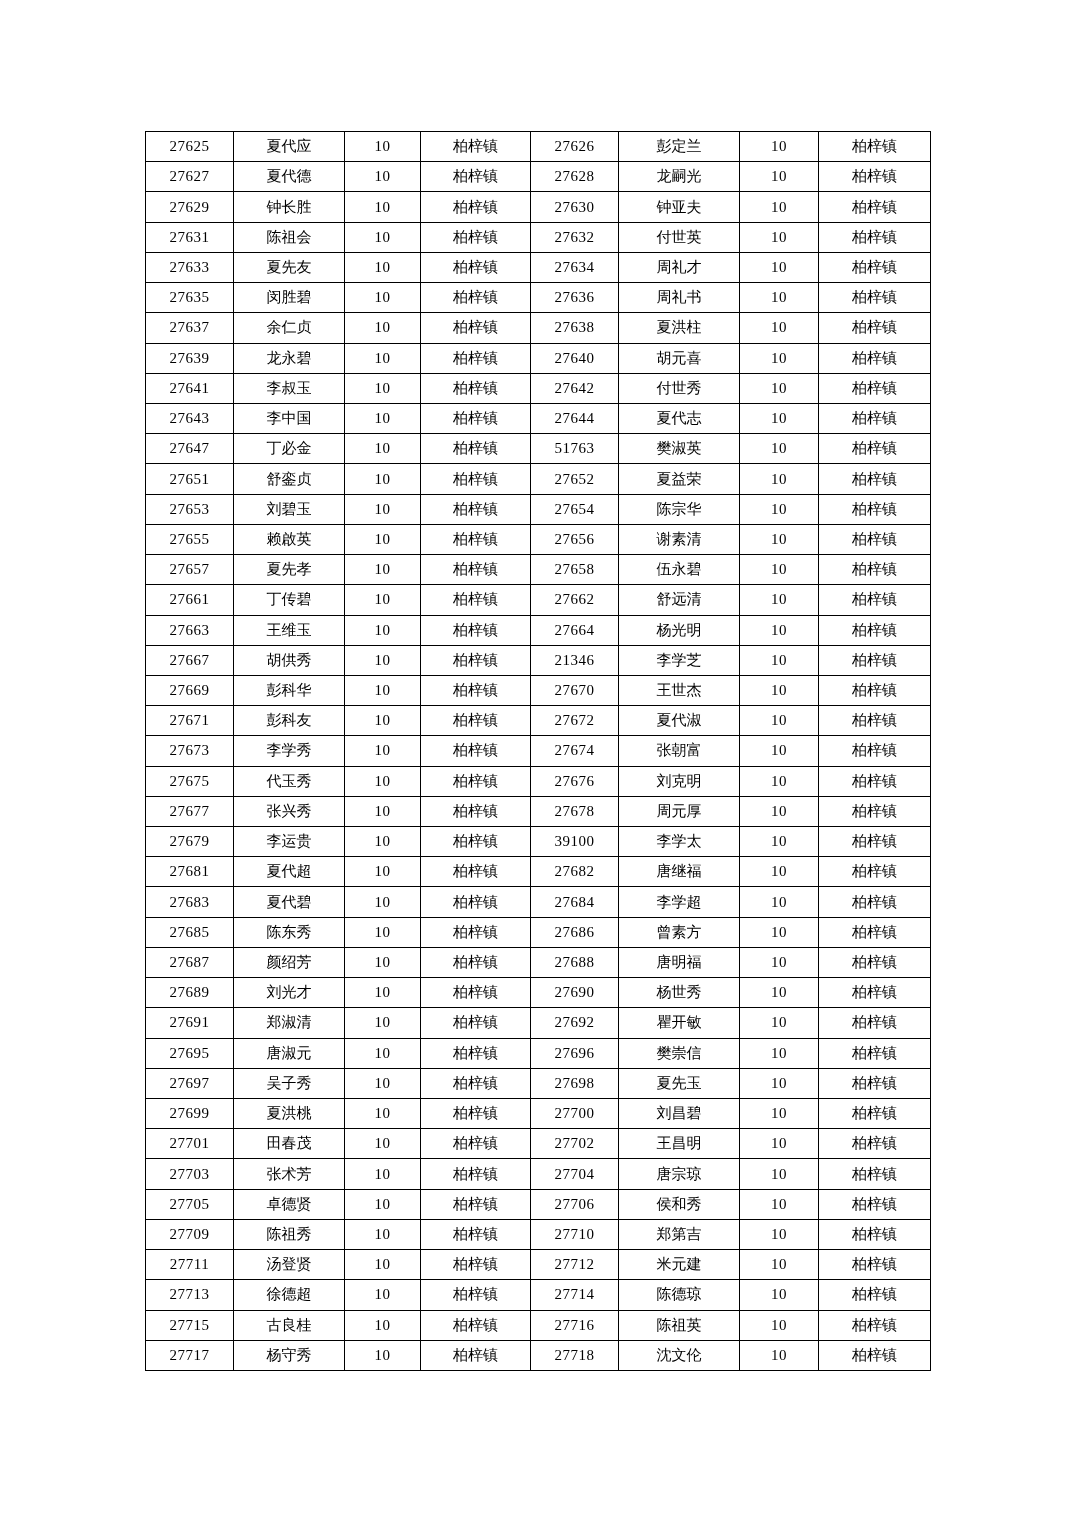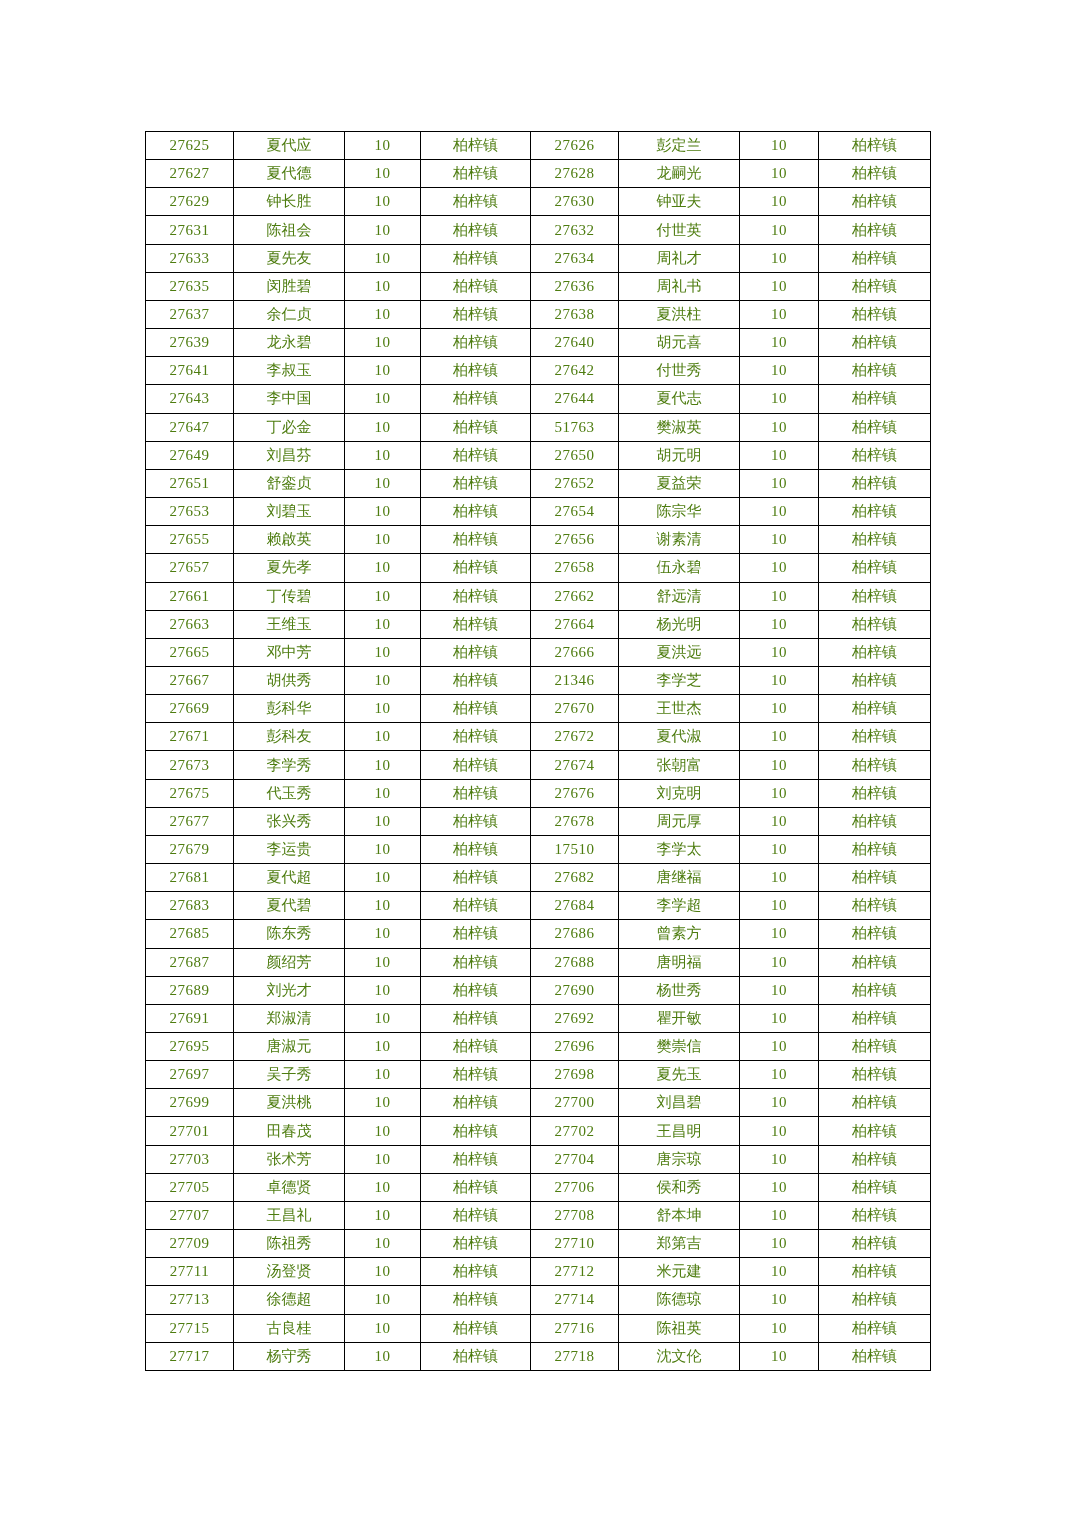--- a/index.html
+++ b/index.html
@@ -6,21 +6,21 @@
     margin: 0;
     padding: 0;
     background: #ffffff;
   }
   .page {
     position: relative;
     width: 1075px;
     height: 1519px;
     background: #ffffff;
     font-family: "Liberation Serif", "DejaVu Serif", serif;
-    color: #4d7c0f;
+    color: #000000;
     overflow: hidden;
   }
   table.records {
     position: absolute;
     left: 145px;
     top: 131px;
     width: 785px;
     height: 1240px;
     border-collapse: collapse;
     table-layout: fixed;
@@ -167,30 +167,20 @@
           <td class="num">27647</td>
           <td>丁必金</td>
           <td class="num">10</td>
           <td>柏梓镇</td>
           <td class="num">51763</td>
           <td>樊淑英</td>
           <td class="num">10</td>
           <td>柏梓镇</td>
         </tr>
         <tr>
-          <td class="num">27649</td>
-          <td>刘昌芬</td>
-          <td class="num">10</td>
-          <td>柏梓镇</td>
-          <td class="num">27650</td>
-          <td>胡元明</td>
-          <td class="num">10</td>
-          <td>柏梓镇</td>
-        </tr>
-        <tr>
           <td class="num">27651</td>
           <td>舒銮贞</td>
           <td class="num">10</td>
           <td>柏梓镇</td>
           <td class="num">27652</td>
           <td>夏益荣</td>
           <td class="num">10</td>
           <td>柏梓镇</td>
         </tr>
         <tr>
@@ -237,30 +227,20 @@
           <td class="num">27663</td>
           <td>王维玉</td>
           <td class="num">10</td>
           <td>柏梓镇</td>
           <td class="num">27664</td>
           <td>杨光明</td>
           <td class="num">10</td>
           <td>柏梓镇</td>
         </tr>
         <tr>
-          <td class="num">27665</td>
-          <td>邓中芳</td>
-          <td class="num">10</td>
-          <td>柏梓镇</td>
-          <td class="num">27666</td>
-          <td>夏洪远</td>
-          <td class="num">10</td>
-          <td>柏梓镇</td>
-        </tr>
-        <tr>
           <td class="num">27667</td>
           <td>胡供秀</td>
           <td class="num">10</td>
           <td>柏梓镇</td>
           <td class="num">21346</td>
           <td>李学芝</td>
           <td class="num">10</td>
           <td>柏梓镇</td>
         </tr>
         <tr>
@@ -311,21 +291,21 @@
           <td class="num">27678</td>
           <td>周元厚</td>
           <td class="num">10</td>
           <td>柏梓镇</td>
         </tr>
         <tr>
           <td class="num">27679</td>
           <td>李运贵</td>
           <td class="num">10</td>
           <td>柏梓镇</td>
-          <td class="num">17510</td>
+          <td class="num">39100</td>
           <td>李学太</td>
           <td class="num">10</td>
           <td>柏梓镇</td>
         </tr>
         <tr>
           <td class="num">27681</td>
           <td>夏代超</td>
           <td class="num">10</td>
           <td>柏梓镇</td>
           <td class="num">27682</td>
@@ -433,30 +413,20 @@
           <td class="num">10</td>
           <td>柏梓镇</td>
         </tr>
         <tr>
           <td class="num">27705</td>
           <td>卓德贤</td>
           <td class="num">10</td>
           <td>柏梓镇</td>
           <td class="num">27706</td>
           <td>侯和秀</td>
-          <td class="num">10</td>
-          <td>柏梓镇</td>
-        </tr>
-        <tr>
-          <td class="num">27707</td>
-          <td>王昌礼</td>
-          <td class="num">10</td>
-          <td>柏梓镇</td>
-          <td class="num">27708</td>
-          <td>舒本坤</td>
           <td class="num">10</td>
           <td>柏梓镇</td>
         </tr>
         <tr>
           <td class="num">27709</td>
           <td>陈祖秀</td>
           <td class="num">10</td>
           <td>柏梓镇</td>
           <td class="num">27710</td>
           <td>郑第吉</td>

